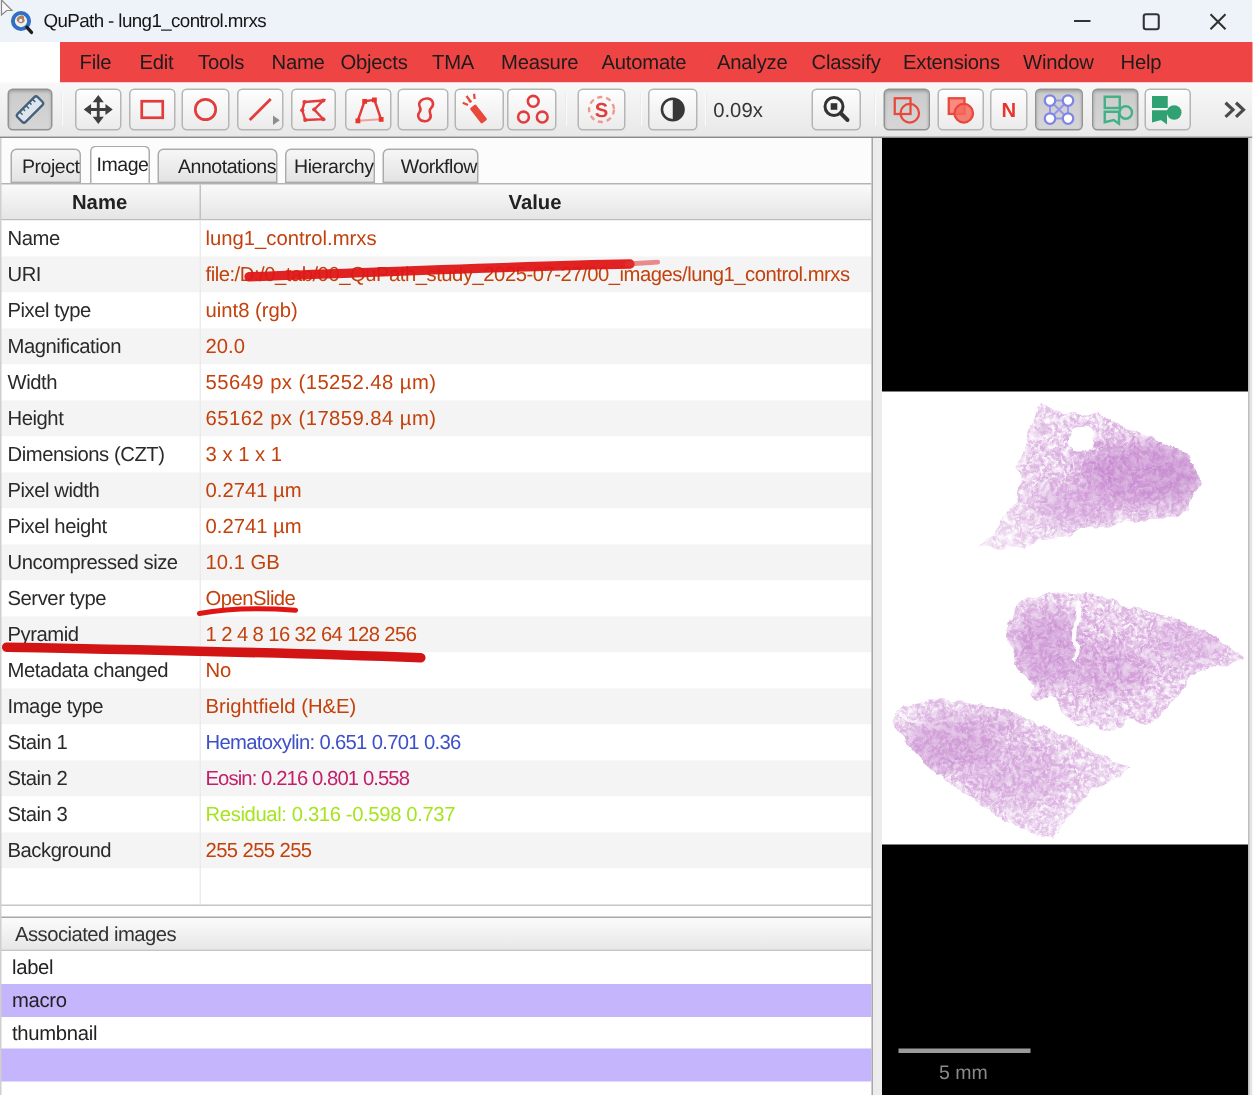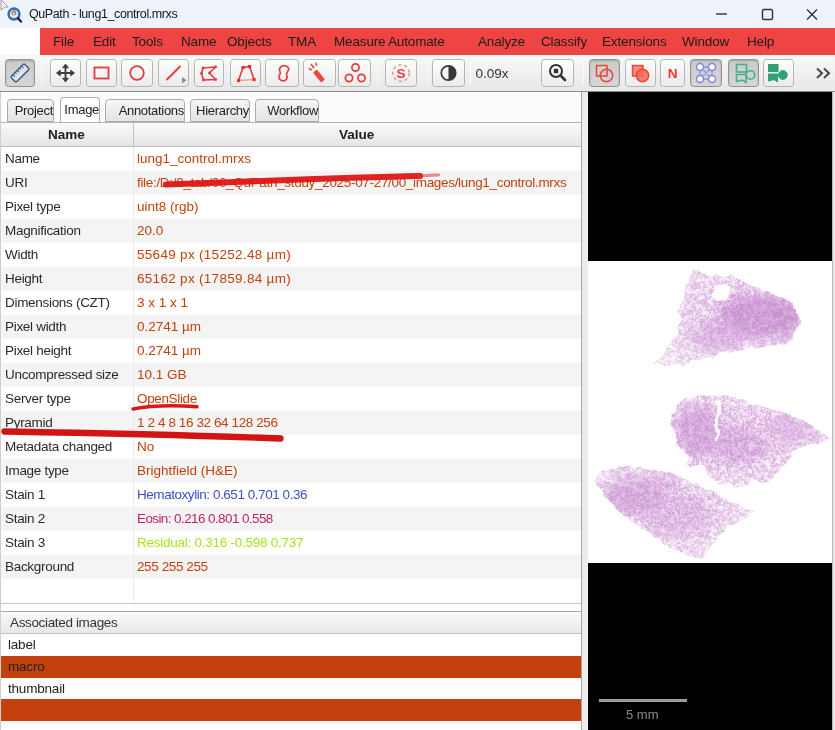--- a/index.html
+++ b/index.html
@@ -37,21 +37,21 @@
 .row .k { position:absolute; left:5px; top:4px; font-size:13.5px; color:#2a2a2a; letter-spacing:-0.3px; white-space:nowrap; }
 .row .v { position:absolute; left:137px; top:4px; font-size:13.5px; color:#c2410c; white-space:nowrap; }
 #vdiv-b { position:absolute; left:133px; top:55px; width:1px; height:456px; background:#ebebeb; }
 #tbot { position:absolute; left:0; top:511px; width:581px; height:1px; background:#c6c6c6; }
 #assoc { position:absolute; left:0; top:519px; width:581px; height:119px; border-top:1px solid #a8a8a8; }
 #assoc .hdr { position:absolute; left:0; top:0; width:581px; height:22px;
   background:linear-gradient(#fbfbfb,#e7e7e7); border-bottom:1px solid #c4c4c4; }
 #assoc .hdr span { position:absolute; left:10px; top:3px; font-size:13.5px; color:#333; letter-spacing:-0.35px; }
 .arow { position:absolute; left:0; width:581px; height:22px; background:#fff; font-size:13.5px; color:#222; }
 .arow span { position:absolute; left:8px; top:3px; letter-spacing:-0.2px; }
-.arow.alt { background:#c2410c; }
+.arow.alt { background:#c4b5fd; }
 #sbar { position:absolute; left:11px; top:607px; width:88px; height:3px; background:#9b9b9b; }
 #sbartext { position:absolute; left:38px; top:615px; font-size:13px; color:#8a8a8a; }
 #redink { position:absolute; left:0; top:0; width:835px; height:730px; pointer-events:none; z-index:9; }
 </style>
 </head>
 <body>
 <div id="titlebar">
   <svg class="abs" style="left:0;top:0" width="30" height="28" viewBox="0 0 30 28">
     <path d="M1 0 L8 7 L4.5 7 L1 10 Z" fill="#f8f8f8" stroke="#888" stroke-width="0.8"></path>
     <circle cx="14" cy="14" r="5.4" fill="#f3efec" stroke="#2f6fc4" stroke-width="2.6"></circle>
@@ -67,21 +67,21 @@
   </svg>
 </div>
 <div id="menubar">
   <span class="mi" style="left:13px">File</span>
   <span class="mi" style="left:53px">Edit</span>
   <span class="mi" style="left:92px">Tools</span>
   <span class="mi" style="left:141px">Name</span>
   <span class="mi" style="left:187px">Objects</span>
   <span class="mi" style="left:248px">TMA</span>
   <span class="mi" style="left:294px">Measure</span>
-  <span class="mi" style="left:348px">Automate</span>
+  <span class="mi" style="left:361px">Automate</span>
   <span class="mi" style="left:438px">Analyze</span>
   <span class="mi" style="left:501px">Classify</span>
   <span class="mi" style="left:562px">Extensions</span>
   <span class="mi" style="left:642px">Window</span>
   <span class="mi" style="left:707px">Help</span>
 </div>
 <div id="toolbar">
   <div class="tbtn pressed" style="left:5px;width:30px"></div>
   <div class="tsep" style="left:41px"></div>
   <div class="tbtn" style="left:50px;width:31px"></div>

